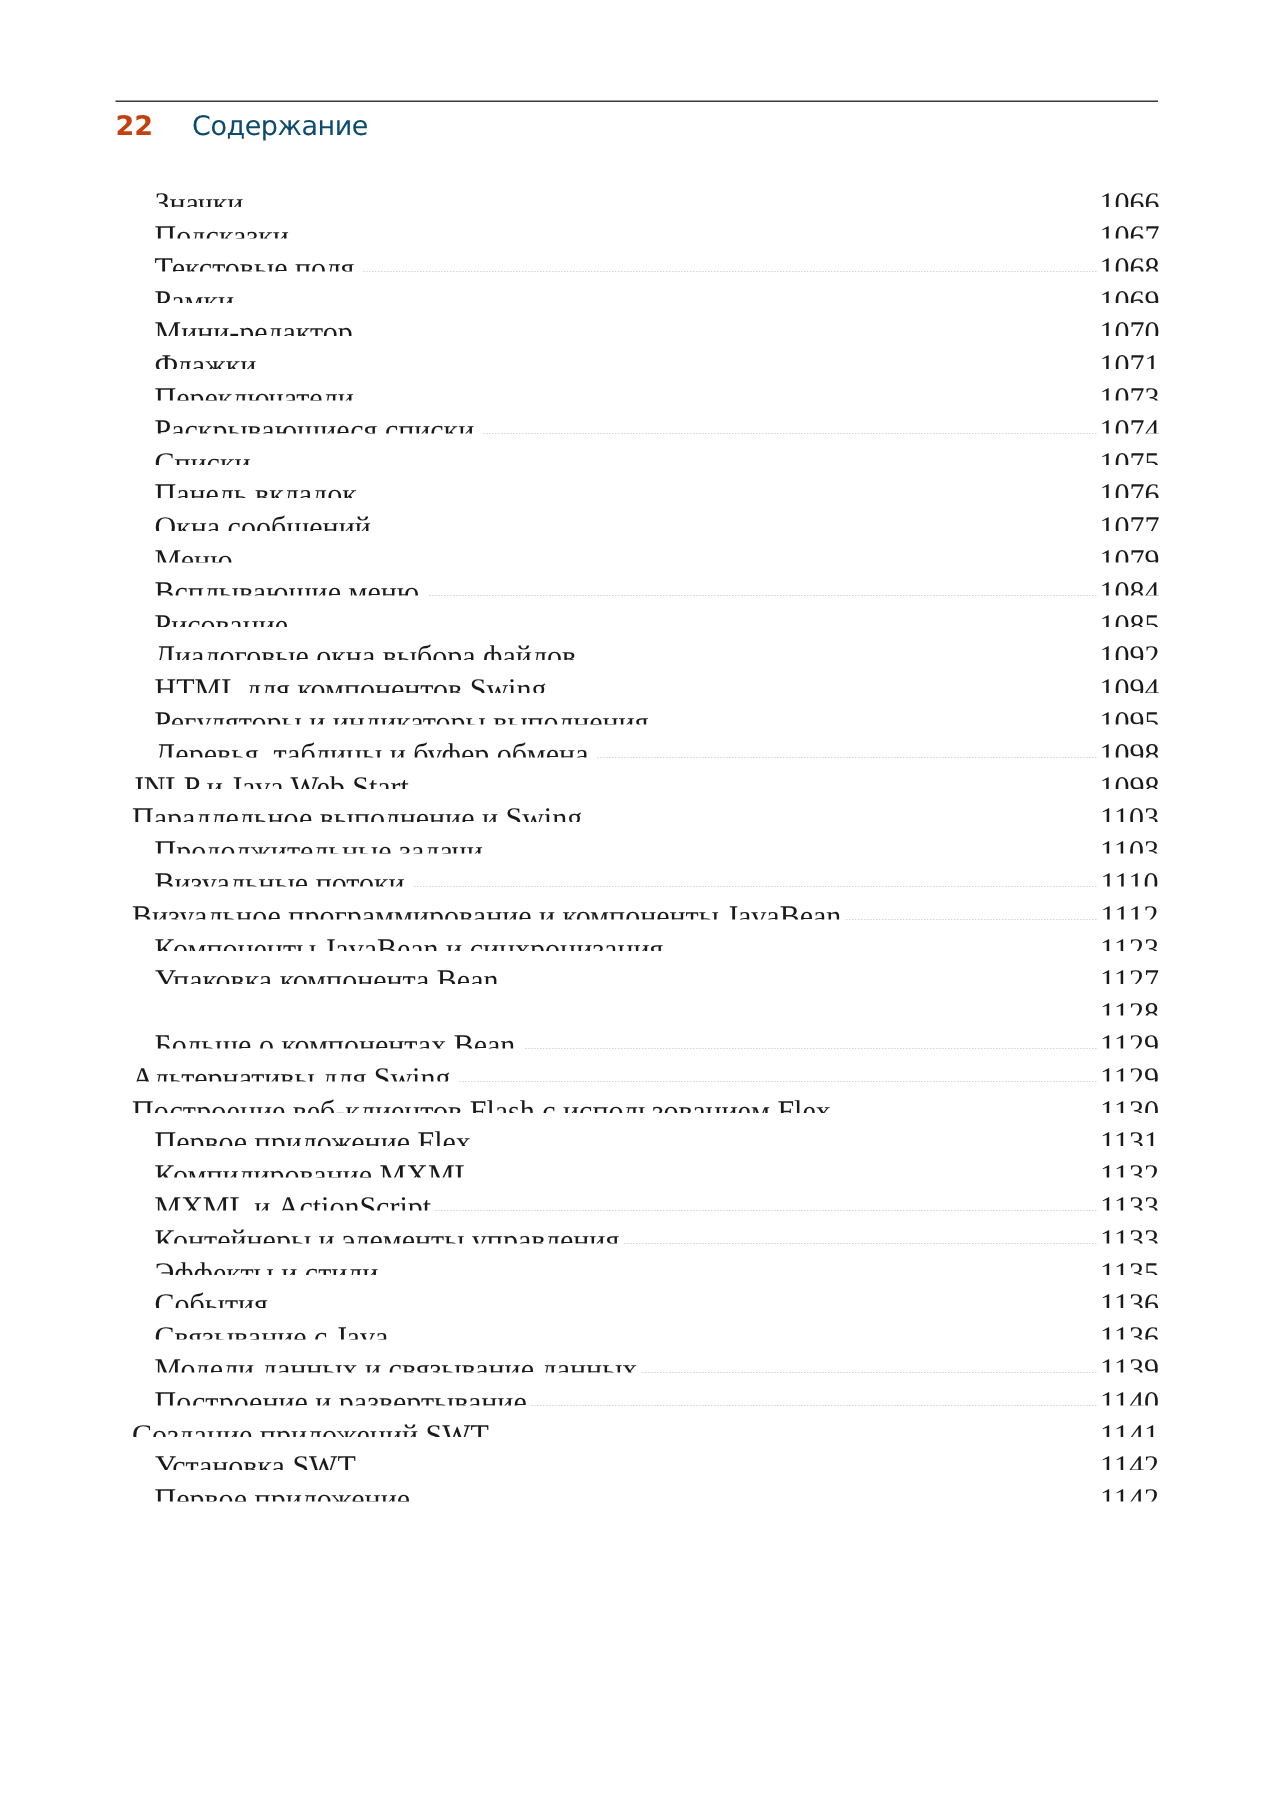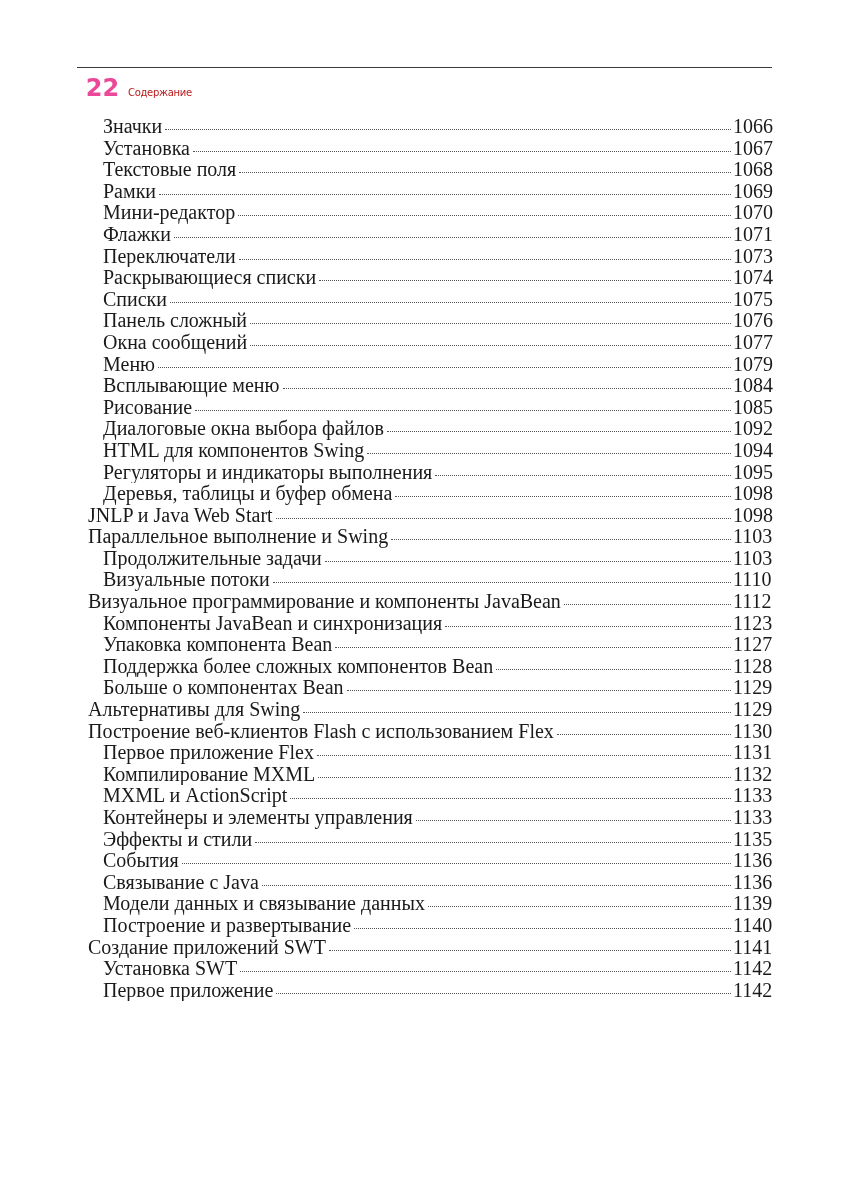--- a/index.html
+++ b/index.html
@@ -26,28 +26,27 @@
       position: absolute;
       left: 77px;
       top: 74px;
       height: 22px;
       display: flex;
       align-items: baseline;
       font-family: "DejaVu Sans", "Liberation Sans", sans-serif;
     }
     .page-number {
       font-weight: bold;
-      font-size: 24px;
+      font-size: 18px;
       width: 51px;
-      color: #ec4899;
-      text-align: center;
+      color: #c2410c;
     }
     .running-title {
-      font-size: 10px;
-      color: #b91c1c;
+      font-size: 18px;
+      color: #0c4a6e;
       letter-spacing: -0.3px;
     }
     .toc {
       position: absolute;
       left: 88px;
       top: 116px;
       width: 685px;
       font-family: "Liberation Serif", "DejaVu Serif", serif;
       font-size: 20px;
       line-height: 21.6px;
@@ -69,43 +68,44 @@
     .toc-leader {
       flex: 1 1 auto;
       overflow: hidden;
       height: 14px;
       margin: 0 2px;
       border-bottom: 1.5px dotted #555;
       transform: translateY(-3px);
     }
     .toc-page {
       flex: 0 0 auto;
-      text-align: left;
+      text-align: center;
       min-width: 40px;
+      margin-top: 10px;
     }
   </style>
 </head>
 <body>
 
 <div class="header-rule"></div>
 
 <div class="page-header">
   <span class="page-number">22</span>
   <span class="running-title">Содержание</span>
 </div>
 
 <div class="toc" id="toc">
 
 <div class="toc-entry level-2">
       <span class="toc-title">Значки</span>
       <span class="toc-leader"></span>
       <span class="toc-page">1066</span>
     </div>
     <div class="toc-entry level-2">
-      <span class="toc-title">Установка</span>
+      <span class="toc-title">Подсказки</span>
       <span class="toc-leader"></span>
       <span class="toc-page">1067</span>
     </div>
     <div class="toc-entry level-2">
       <span class="toc-title">Текстовые поля</span>
       <span class="toc-leader"></span>
       <span class="toc-page">1068</span>
     </div>
     <div class="toc-entry level-2">
       <span class="toc-title">Рамки</span>
@@ -131,21 +131,21 @@
       <span class="toc-title">Раскрывающиеся списки</span>
       <span class="toc-leader"></span>
       <span class="toc-page">1074</span>
     </div>
     <div class="toc-entry level-2">
       <span class="toc-title">Списки</span>
       <span class="toc-leader"></span>
       <span class="toc-page">1075</span>
     </div>
     <div class="toc-entry level-2">
-      <span class="toc-title">Панель сложный</span>
+      <span class="toc-title">Панель вкладок</span>
       <span class="toc-leader"></span>
       <span class="toc-page">1076</span>
     </div>
     <div class="toc-entry level-2">
       <span class="toc-title">Окна сообщений</span>
       <span class="toc-leader"></span>
       <span class="toc-page">1077</span>
     </div>
     <div class="toc-entry level-2">
       <span class="toc-title">Меню</span>
@@ -211,21 +211,20 @@
       <span class="toc-title">Компоненты JavaBean и синхронизация</span>
       <span class="toc-leader"></span>
       <span class="toc-page">1123</span>
     </div>
     <div class="toc-entry level-2">
       <span class="toc-title">Упаковка компонента Bean</span>
       <span class="toc-leader"></span>
       <span class="toc-page">1127</span>
     </div>
     <div class="toc-entry level-2">
-      <span class="toc-title">Поддержка более сложных компонентов Bean</span>
       <span class="toc-leader"></span>
       <span class="toc-page">1128</span>
     </div>
     <div class="toc-entry level-2">
       <span class="toc-title">Больше о компонентах Bean</span>
       <span class="toc-leader"></span>
       <span class="toc-page">1129</span>
     </div>
     <div class="toc-entry level-1">
       <span class="toc-title">Альтернативы для Swing</span>

